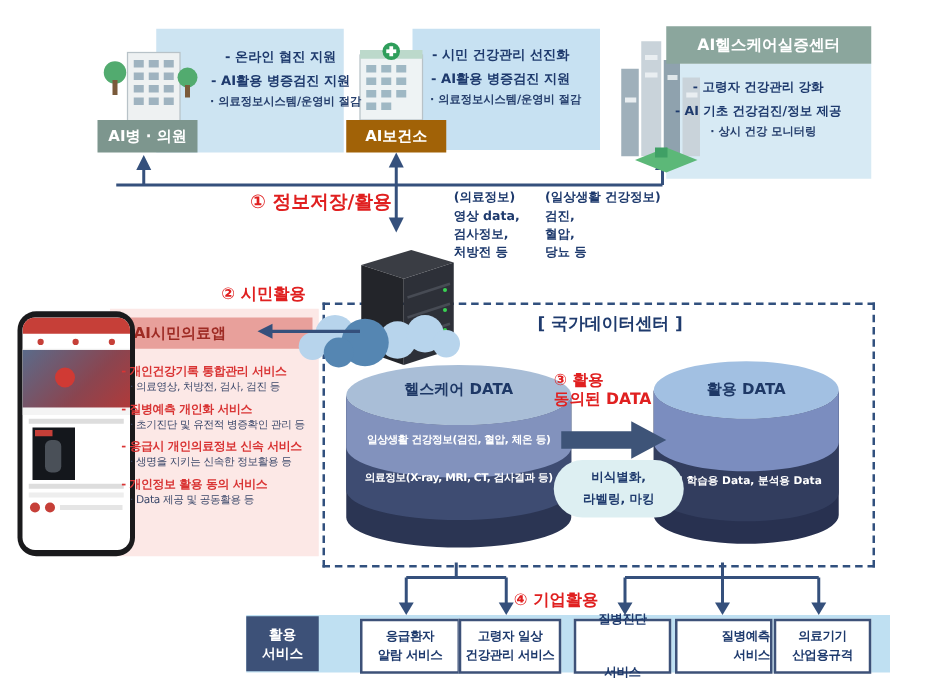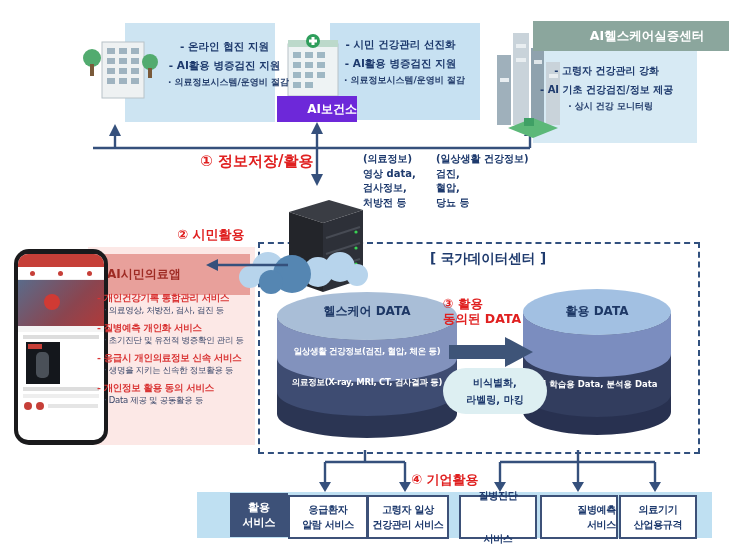--- a/index.html
+++ b/index.html
@@ -29,25 +29,28 @@
   .phone .screen{width:100%;height:100%;background:#fff;border-radius:10px;overflow:hidden;position:relative;}
 </style>
 </head>
 <body>
 
 <div id="canvas">
 
   <div class="abs panel" style="left:125px;top:23px;width:150px;height:99px;background:#cde4f2;"></div>
   <div class="abs panel" style="left:330px;top:23px;width:150px;height:97px;background:#c7e1f2;"></div>
   <div class="abs panel" style="left:533px;top:51px;width:164px;height:92px;background:#d7eaf4;"></div>
-  <div class="abs sitebox" style="left:533px;top:21px;width:164px;height:30px;background:#8ba69d;font-size:12.5px;padding-left:32px;">
+  <div class="abs sitebox" style="left:533px;top:21px;width:164px;height:30px;background:#8ba69d;font-size:12.5px;">
     <span>AI헬스케어실증센터</span>
   </div>
 
-  <div class="abs sitebox" style="left:277px;top:96px;width:80px;height:26px;background:#6d28d9;justify-content:flex-end;">
+  <div class="abs sitebox" style="left:78px;top:96px;width:80px;height:26px;background:#7d968e;">
+    <span>AI병 · 의원</span>
+  </div>
+  <div class="abs sitebox" style="left:277px;top:96px;width:80px;height:26px;background:#a16207;">
     <span>AI보건소</span>
   </div>
 
   <div class="abs blist" style="left:160px;top:37px;">
     <div class="it">- 온라인 협진 지원</div>
     <div class="it">- AI활용 병증검진 지원</div>
     <div class="sub">· 의료정보시스템/운영비 절감</div>
   </div>
   <div class="abs blist" style="left:336px;top:35px;">
     <div class="it">- 시민 건강관리 선진화</div>
@@ -75,21 +78,21 @@
     <div>처방전 등</div>
   </div>
   <div class="abs navycol" style="left:420px;top:152px;">
     <div>(일상생활 건강정보)</div>
     <div>검진,</div>
     <div>혈압,</div>
     <div>당뇨 등</div>
   </div>
 
   <div class="abs" style="left:88px;top:247px;width:167px;height:198px;background:#fce8e6;z-index:2;"></div>
-  <div class="abs appheader" style="left:93px;top:254px;width:157px;height:41px;">
+  <div class="abs appheader" style="left:93px;top:254px;width:157px;height:25px;">
     <span>AI시민의료앱</span>
   </div>
   <div class="abs applist" style="left:97px;top:286px;width:156px;">
     <div class="it">- 개인건강기록 통합관리 서비스</div>
     <div class="sub">· 의료영상, 처방전, 검사, 검진 등</div>
     <div class="it">- 질병예측 개인화 서비스</div>
     <div class="sub">· 초기진단 및 유전적 병증확인 관리 등</div>
     <div class="it">- 응급시 개인의료정보 신속 서비스</div>
     <div class="sub">· 생명을 지키는 신속한 정보활용 등</div>
     <div class="it">- 개인정보 활용 동의 서비스</div>
@@ -131,21 +134,21 @@
   <div class="abs cyl-label" style="left:277px;top:377px;width:180px;color:#fff;font-weight:bold;font-size:8.5px;letter-spacing:-0.3px;">의료정보(X-ray, MRI, CT, 검사결과 등)</div>
   <div class="abs cyl-label" style="left:523px;top:303px;width:148px;color:#1e3866;font-weight:bold;font-size:12px;">활용 DATA</div>
   <div class="abs cyl-label" style="left:523px;top:379px;width:148px;color:#fff;font-weight:bold;font-size:8.5px;">AI 학습용 Data, 분석용 Data</div>
 
   <div class="abs procbox" style="left:443px;top:368px;width:104px;height:46px;">
     <div>비식별화,</div>
     <div>라벨링, 마킹</div>
   </div>
 
   <div class="abs" style="left:197px;top:492px;width:515px;height:46px;background:#bfe0f2;z-index:2;"></div>
-  <div class="abs" style="left:197px;top:493px;width:58px;height:44px;background:#3d5178;z-index:10;color:#fff;font-weight:bold;font-size:11px;text-align:center;display:flex;flex-direction:column;justify-content:center;line-height:15px;margin-left:33px;">
+  <div class="abs" style="left:197px;top:493px;width:58px;height:44px;background:#3d5178;z-index:10;color:#fff;font-weight:bold;font-size:11px;text-align:center;display:flex;flex-direction:column;justify-content:center;line-height:15px;">
     <div>활용</div>
     <div>서비스</div>
   </div>
   <div class="abs bottombox" style="left:288px;top:495px;width:76px;height:40px;">
     <div>응급환자</div>
     <div>알람 서비스</div>
   </div>
   <div class="abs bottombox" style="left:367px;top:495px;width:78px;height:40px;">
     <div>고령자 일상</div>
     <div>건강관리 서비스</div>

